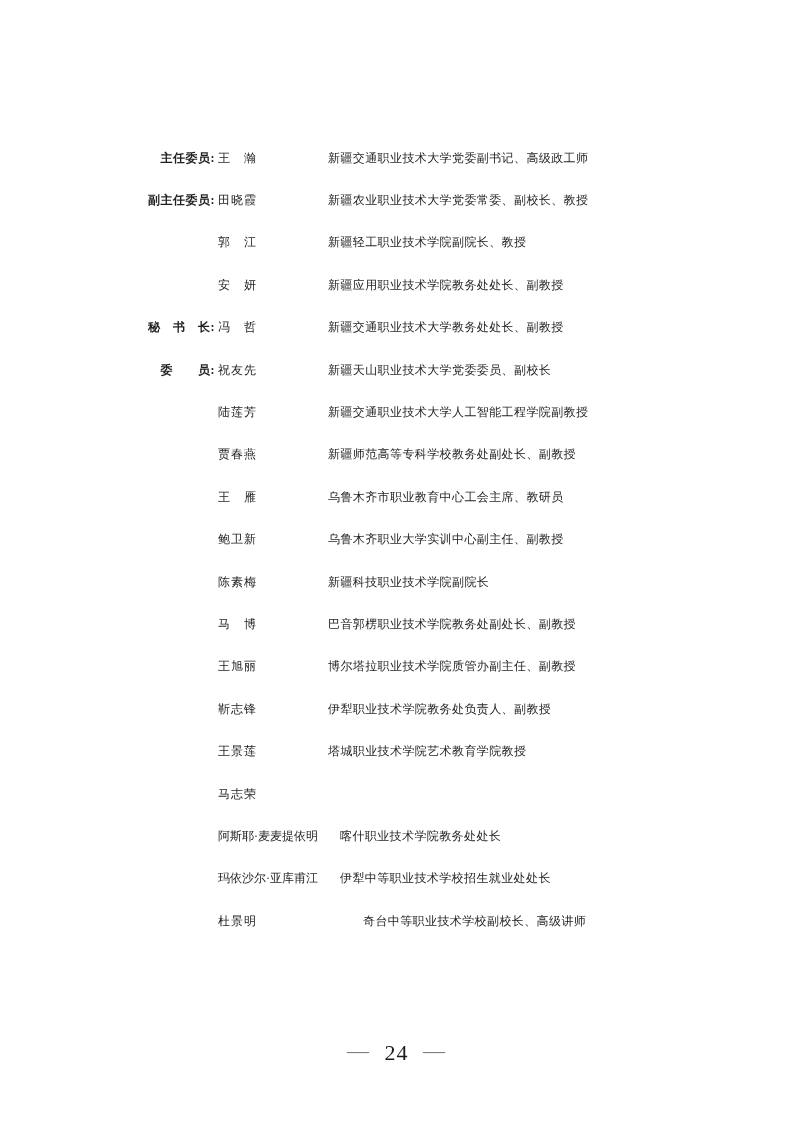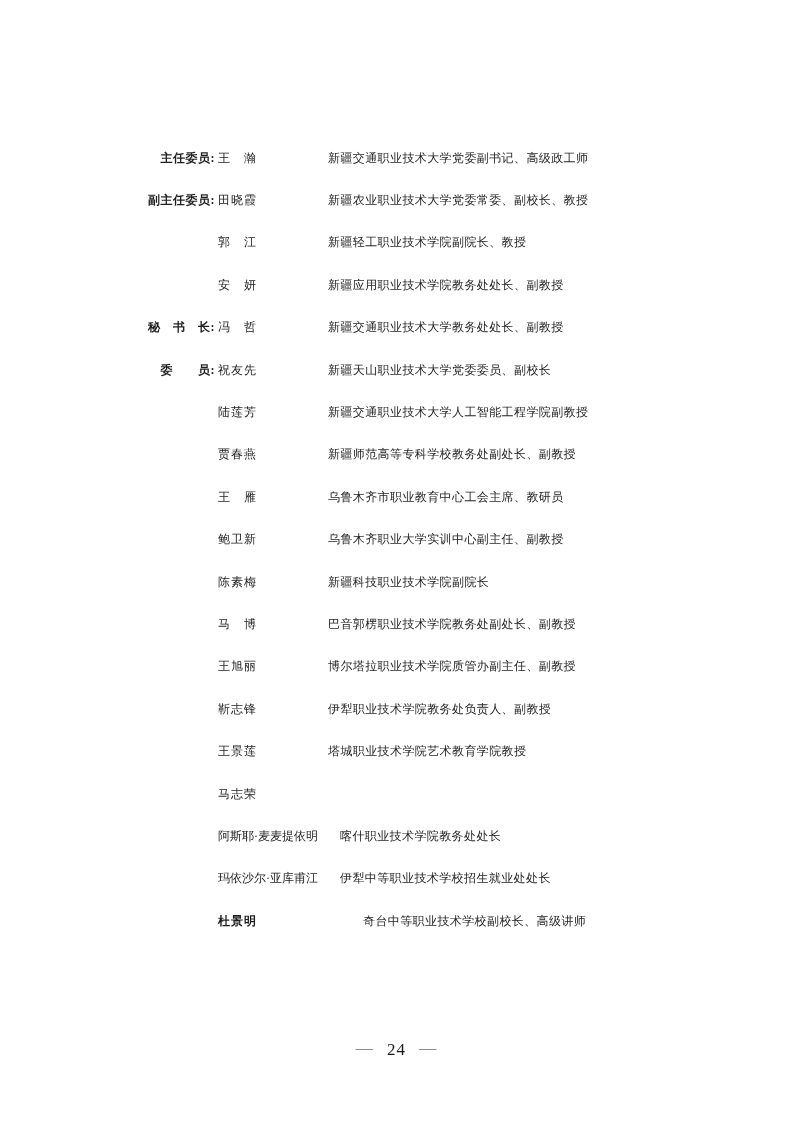--- a/index.html
+++ b/index.html
@@ -52,29 +52,28 @@
   }
   
   .member-row.wide-name .member-name {
     width: auto;
     margin-right: 22px;
     letter-spacing: 0;
   }
   
   .member-row.wide-gap .member-name {
     width: 145px;
-    font-weight: bold;
   }
   .page-number {
     position: absolute;
     left: 0;
     top: 1040px;
     width: 100%;
     text-align: center;
-    font-size: 17px;
+    font-size: 22px;
     letter-spacing: 1px;
   }
   .page-number .dash {
     color: #7a7a7a;
     position: relative;
     top: -2px;
   }
   .page-number .num {
     color: #1a1a1a;
     margin: 0 8px;

